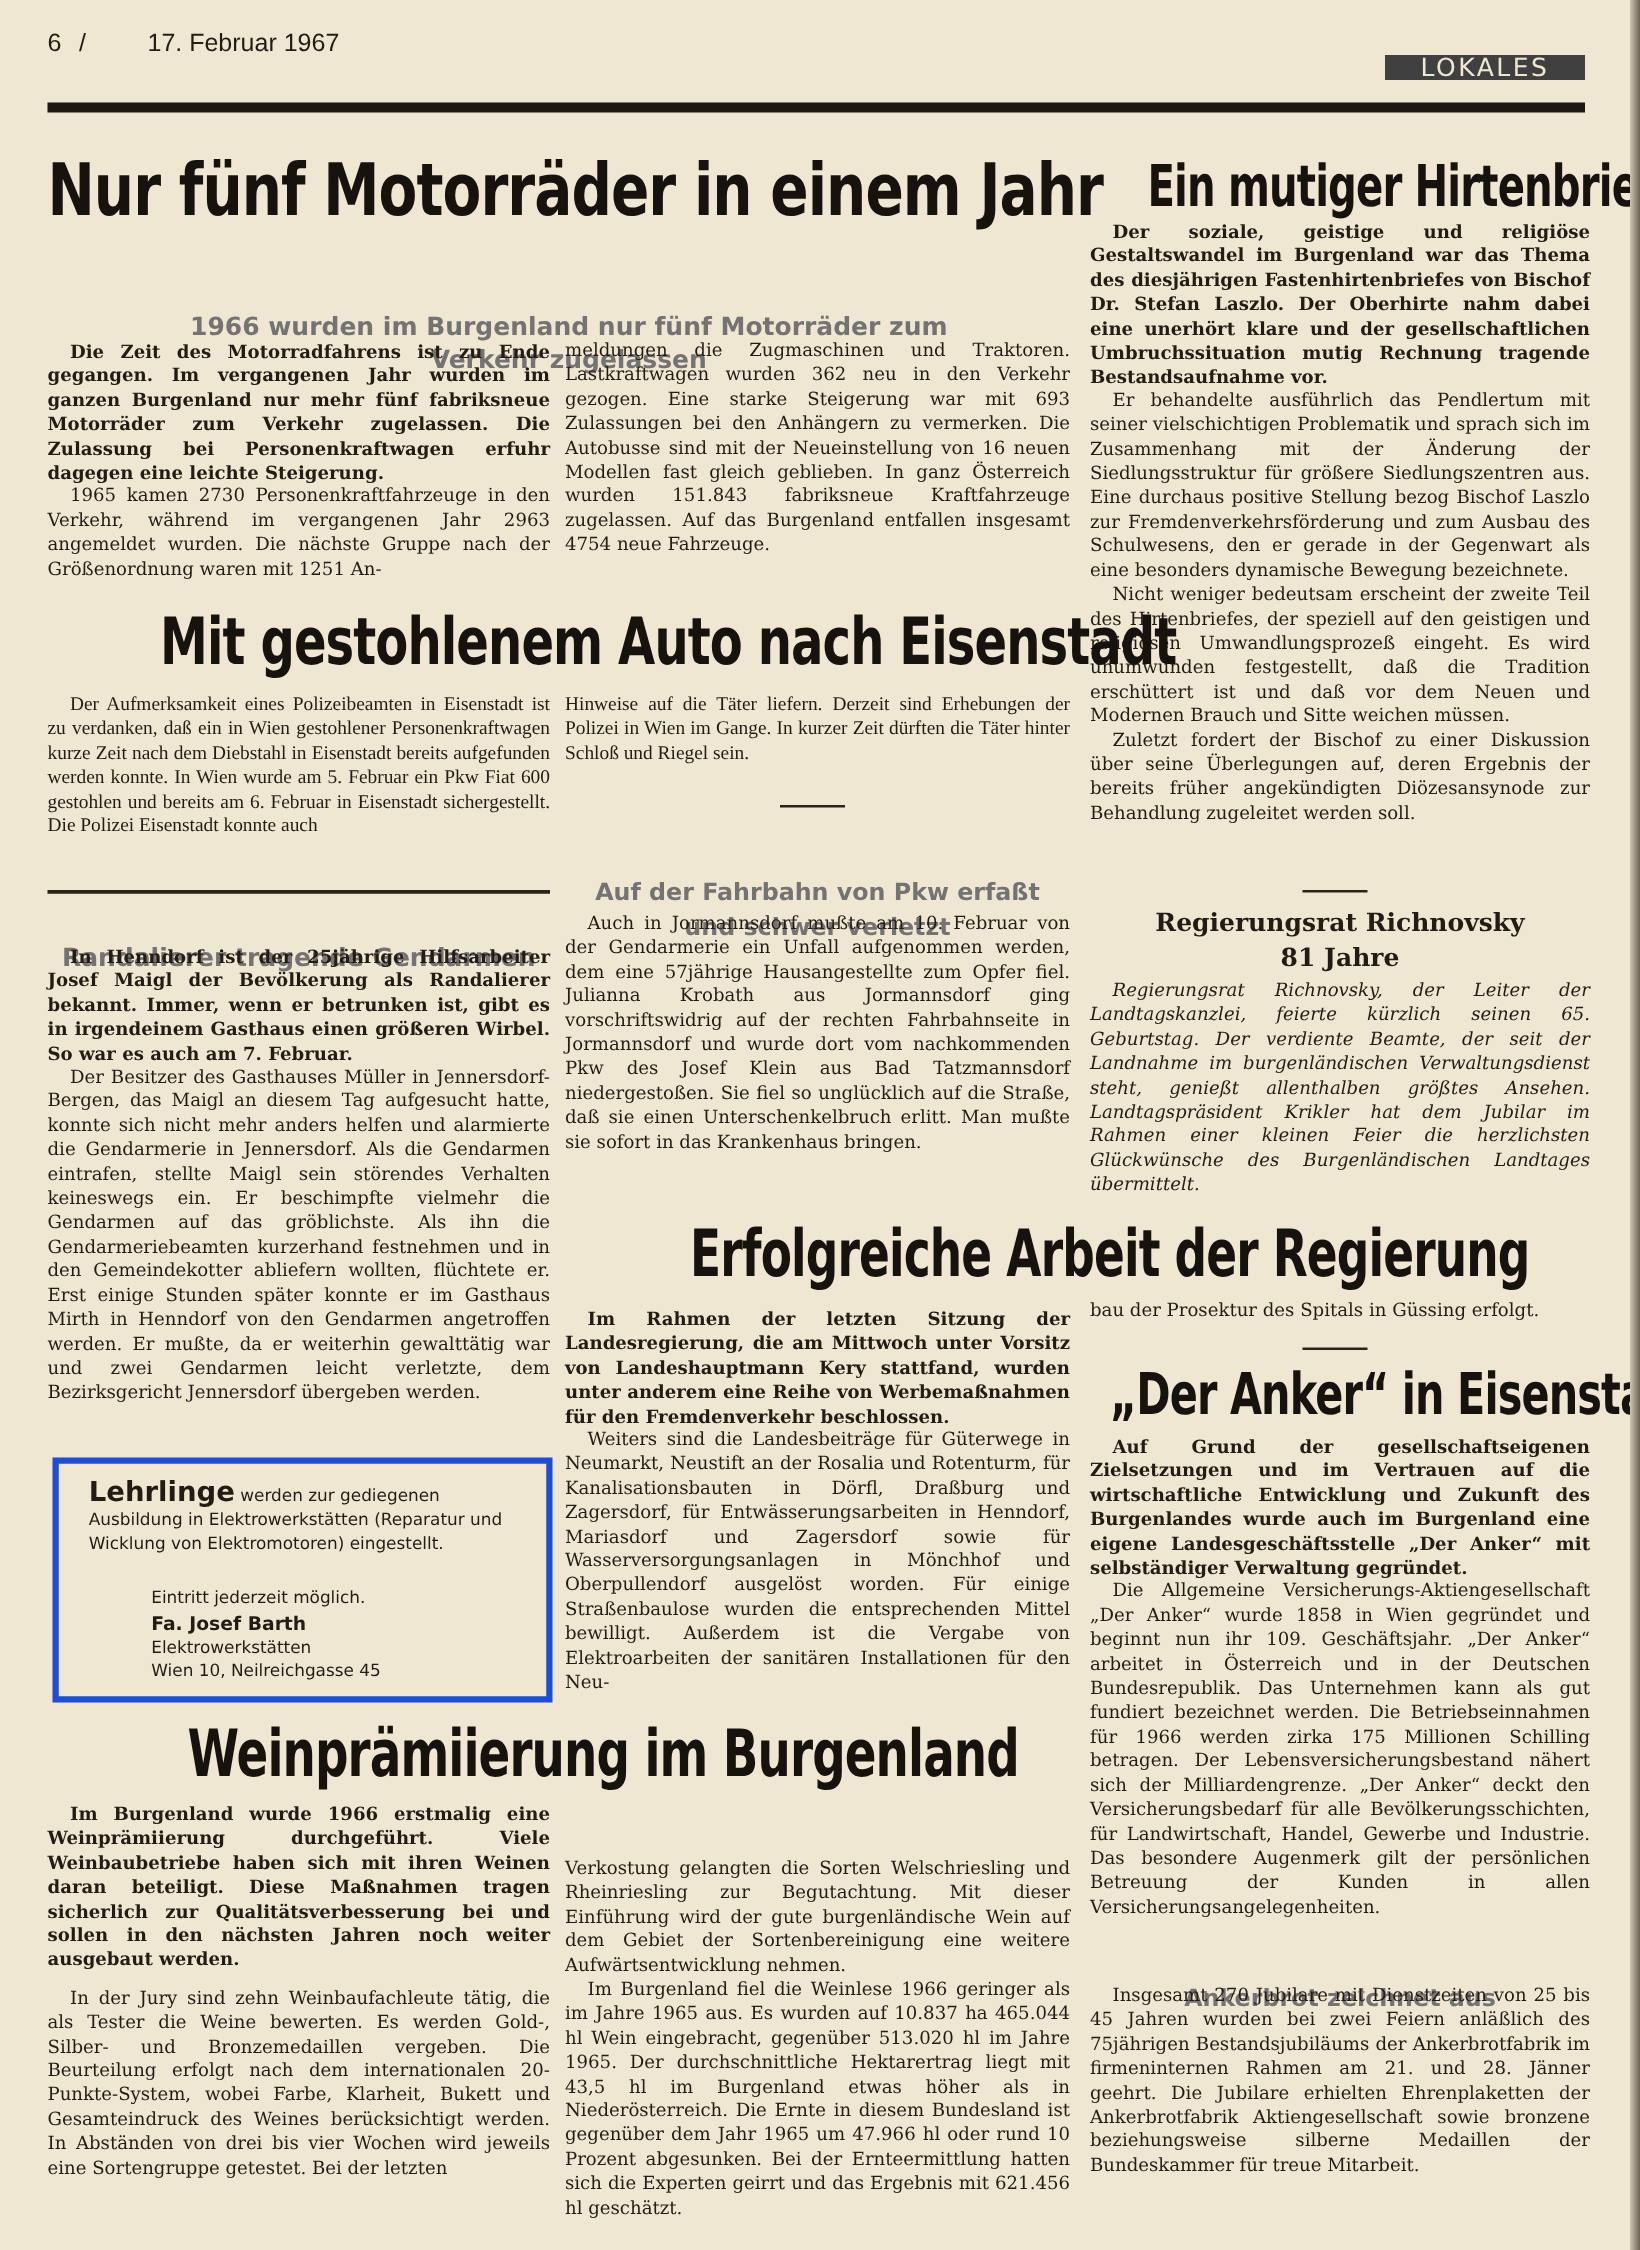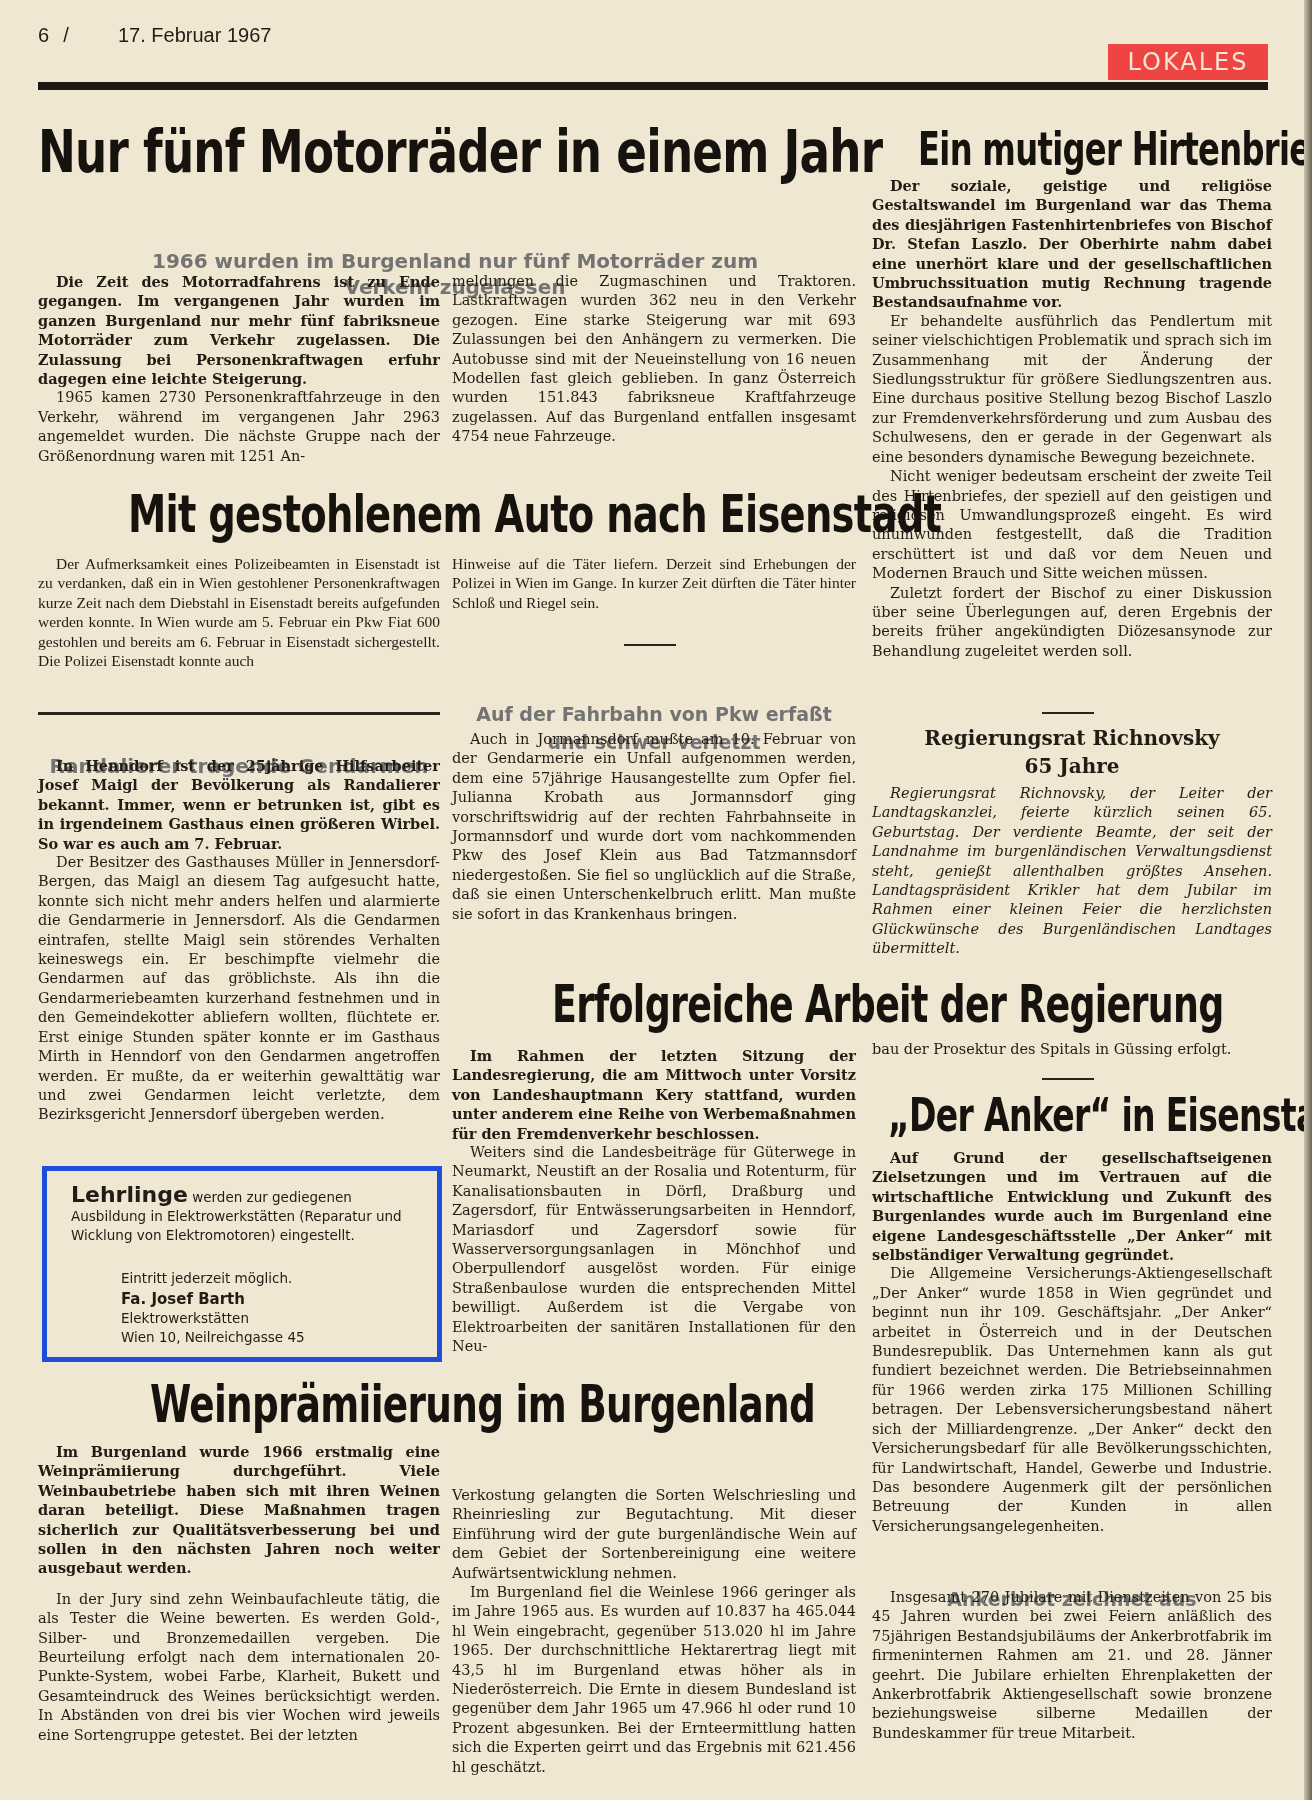--- a/index.html
+++ b/index.html
@@ -1,20 +1,20 @@
 <!DOCTYPE html>
 <html><head>
 <meta charset="utf-8">
 <style>
   html,body{margin:0;padding:0;}
   body{width:1312px;height:1800px;background:#efe7d2;position:relative;overflow:hidden;color:#221c15;font-family:"DejaVu Serif","Liberation Serif",serif;}
   .abs{position:absolute;}
   .hdr-num{left:38px;top:24px;font-family:"Liberation Sans",sans-serif;font-size:20px;letter-spacing:1px;}
   .hdr-date{left:118px;top:24px;font-family:"Liberation Sans",sans-serif;font-size:20px;}
-  .rubric{left:1108px;top:44px;width:160px;height:36px;background:#ef4444;color:#efe7d2;font-family:"DejaVu Sans",sans-serif;font-size:24px;letter-spacing:2px;display:flex;align-items:center;justify-content:center;}
+  .rubric{left:1108px;top:44px;width:160px;height:20px;background:#404040;color:#efe7d2;font-family:"DejaVu Sans",sans-serif;font-size:20px;letter-spacing:2px;display:flex;align-items:center;justify-content:center;}
   .rule-top{left:38px;top:82px;width:1230px;height:8px;background:#1c1712;}
   .head{font-family:"DejaVu Sans","Liberation Sans",sans-serif;font-weight:bold;color:#16120e;transform-origin:left top;white-space:nowrap;letter-spacing:-1px;}
   .subhead{font-family:"DejaVu Sans",sans-serif;font-weight:bold;text-align:center;color:#737373;margin-top:32px;}
   .col{font-size:14.5px;line-height:19.4px;text-align:justify;hyphens:manual;}
   .col p{margin:0;text-indent:18px;}
   .col p.noind{text-indent:0;}
   .bold{font-weight:bold;}
   .ital{font-style:italic;}
   .sep{height:2px;background:#2a231b;}
   .box{border:5px solid #1d4ed8;font-family:"DejaVu Sans",sans-serif;}
@@ -42,21 +42,21 @@
 <div class="abs col" style="left:872px;top:176px;width:400px;">
   <p class="bold">Der soziale, geistige und religiöse Gestaltswandel im Burgenland war das Thema des diesjährigen Fastenhirtenbriefes von Bischof Dr. Stefan Laszlo. Der Oberhirte nahm dabei eine unerhört klare und der gesellschaftlichen Umbruchssituation mutig Rechnung tragende Bestandsaufnahme vor.</p>
   <p>Er behandelte ausführlich das Pendlertum mit seiner vielschichtigen Problematik und sprach sich im Zusammenhang mit der Änderung der Siedlungsstruktur für größere Siedlungszentren aus. Eine durchaus positive Stellung bezog Bischof Laszlo zur Fremdenverkehrsförderung und zum Ausbau des Schulwesens, den er gerade in der Gegenwart als eine besonders dynamische Bewegung bezeichnete.</p>
   <p>Nicht weniger bedeutsam erscheint der zweite Teil des Hirtenbriefes, der speziell auf den geistigen und religiösen Umwandlungsprozeß eingeht. Es wird unumwunden festgestellt, daß die Tradition erschüttert ist und daß vor dem Neuen und Modernen Brauch und Sitte weichen müssen.</p>
   <p>Zuletzt fordert der Bischof zu einer Diskussion über seine Überlegungen auf, deren Ergebnis der bereits früher angekündigten Diözesansynode zur Behandlung zugeleitet werden soll.</p>
 </div>
 <div class="abs sep" style="left:1042px;top:712px;width:52px;"></div>
 
 <div class="abs" style="left:872px;top:724px;width:400px;text-align:center;font-weight:bold;font-size:20px;line-height:28px;">
   <div>Regierungsrat Richnovsky</div>
-  <div>65 Jahre</div>
+  <div>81 Jahre</div>
 </div>
 <div class="abs col ital" style="left:872px;top:784px;width:400px;">
   <p>Regierungsrat Richnovsky, der Leiter der Landtagskanzlei, feierte kürzlich seinen 65. Geburtstag. Der verdiente Beamte, der seit der Landnahme im burgenländischen Verwaltungsdienst steht, genießt allenthalben größtes Ansehen. Landtagspräsident Krikler hat dem Jubilar im Rahmen einer kleinen Feier die herzlichsten Glückwünsche des Burgenländischen Landtages übermittelt.</p>
 </div>
 
 <div class="abs head" style="left:128px;top:484px;font-size:52px;transform:scaleX(0.74);">Mit gestohlenem Auto nach Eisenstadt</div>
 <div class="abs col" style="left:38px;top:554px;width:402px;font-family:'Liberation Serif',serif;font-size:15.5px;">
   <p>Der Aufmerksamkeit eines Polizeibeamten in Eisenstadt ist zu verdanken, daß ein in Wien gestohlener Personenkraftwagen kurze Zeit nach dem Diebstahl in Eisenstadt bereits aufgefunden werden konnte. In Wien wurde am 5. Februar ein Pkw Fiat 600 gestohlen und bereits am 6. Februar in Eisenstadt sichergestellt. Die Polizei Eisenstadt konnte auch</p>
 </div>
 <div class="abs col" style="left:452px;top:554px;width:404px;font-family:'Liberation Serif',serif;font-size:15.5px;">

